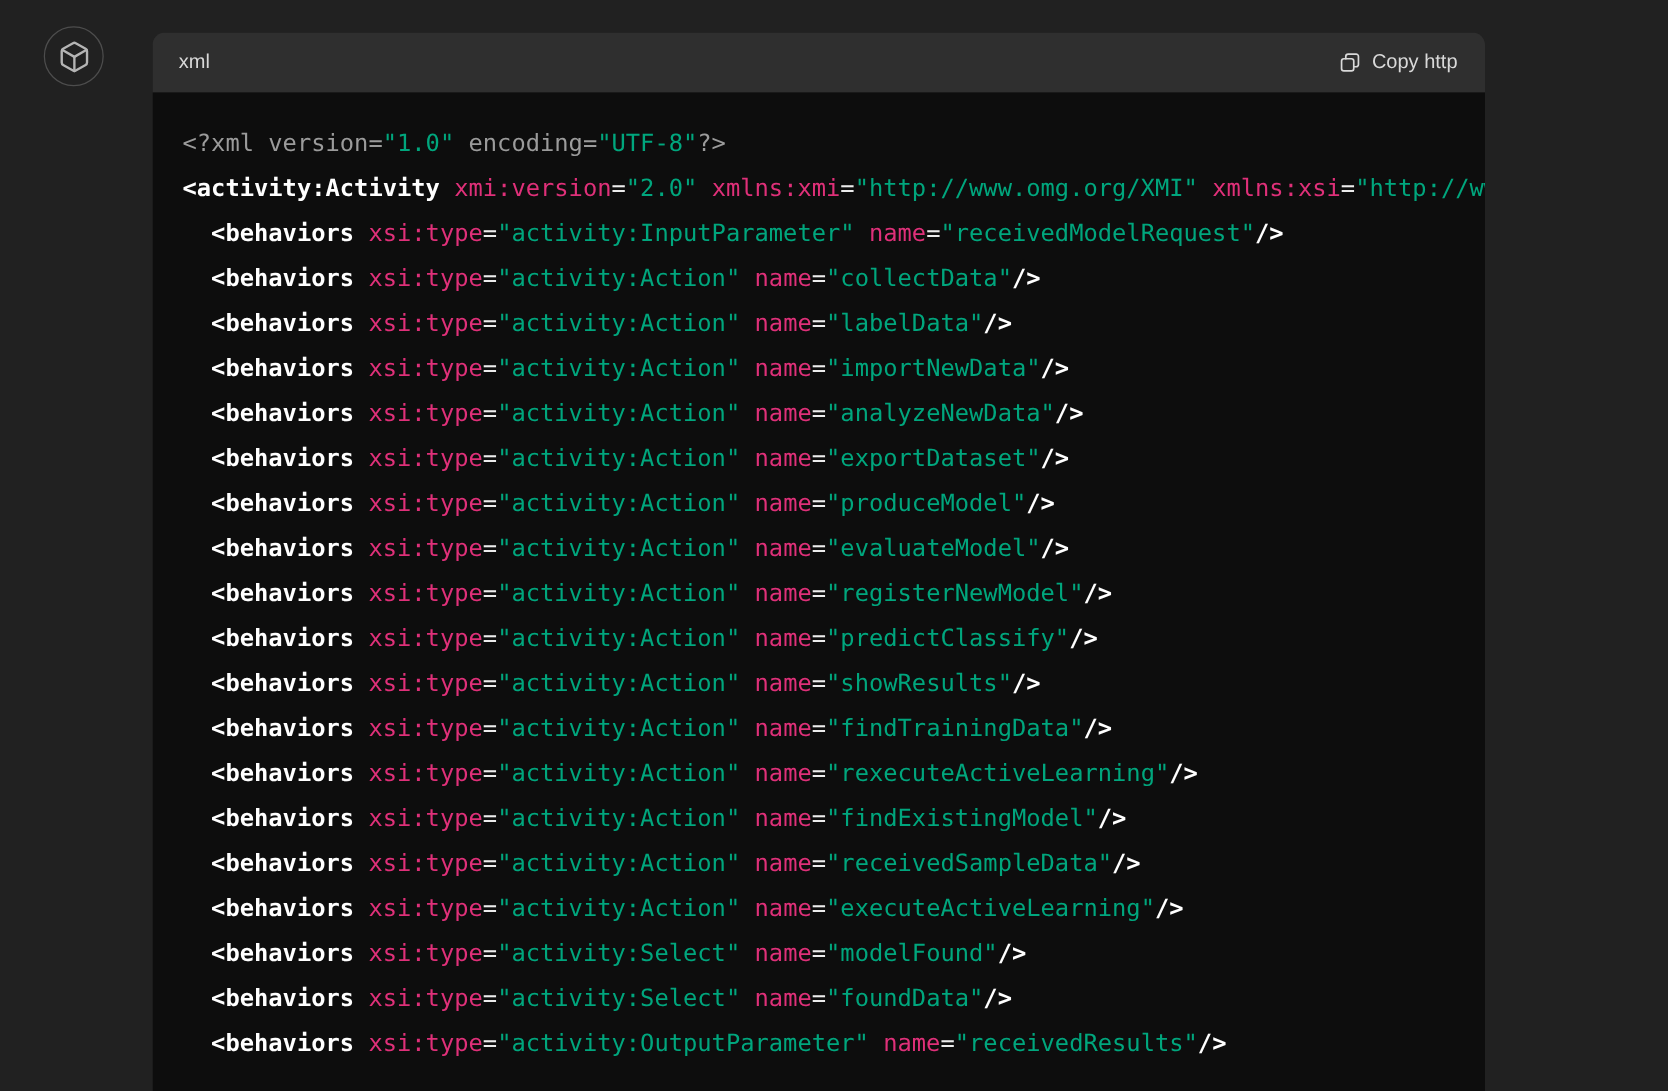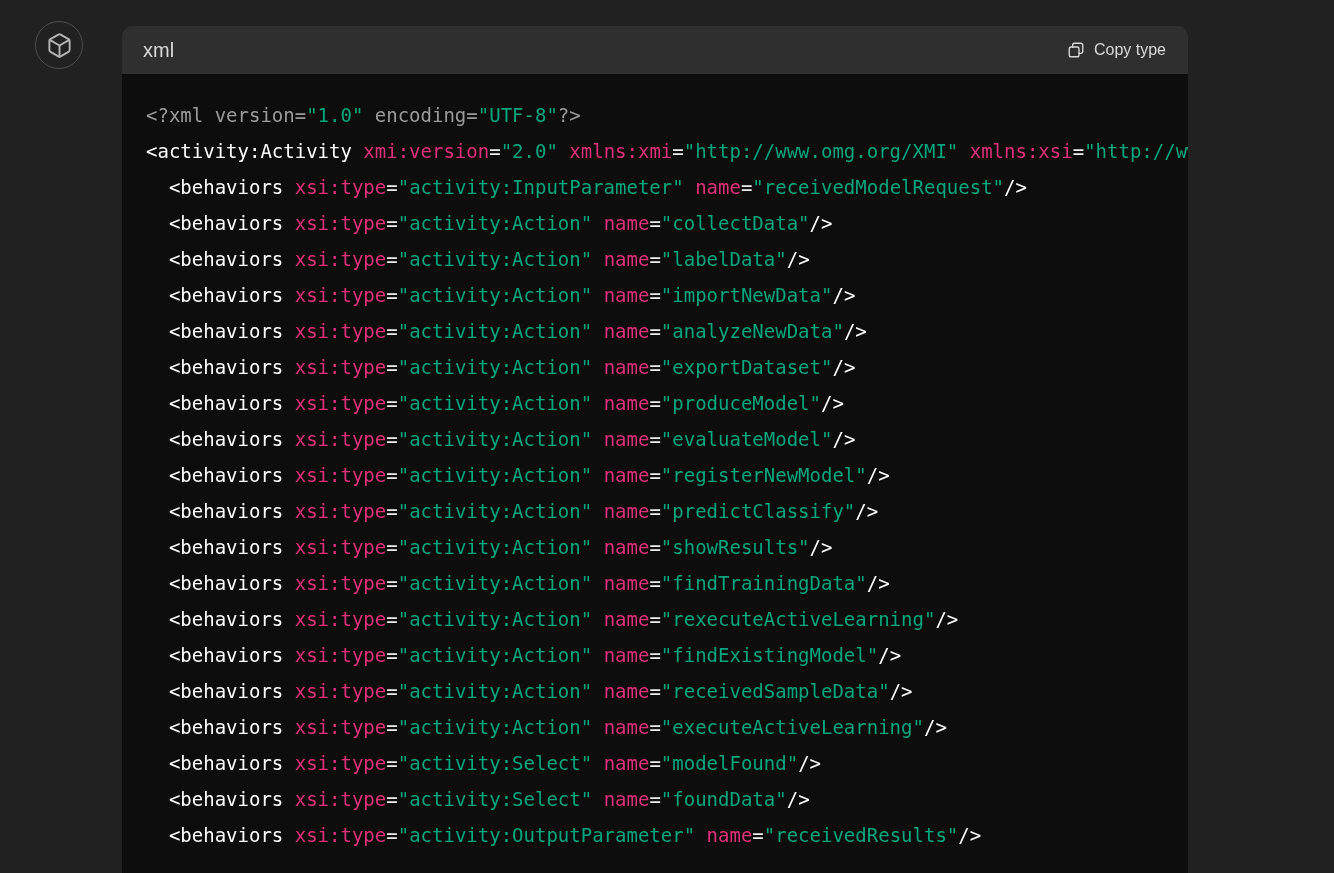--- a/index.html
+++ b/index.html
@@ -42,21 +42,21 @@
   .code-header {
     flex: 0 0 48px;
     background: var(--header-bg, #2f2f2f);
     display: flex;
     align-items: center;
     justify-content: space-between;
     padding: 0 22px 0 21px;
   }
   .lang-label {
     color: var(--header-text, #d9d9d9);
-    font-size: 20px;
+    font-size: 16px;
   }
   .copy-btn {
     display: flex;
     align-items: center;
     gap: 9px;
     background: transparent;
     border: none;
     padding: 0;
     color: var(--header-text, #ececec);
     font-size: 16px;
@@ -69,21 +69,21 @@
     flex: 1 1 auto;
     background: var(--code-bg, #0d0d0d);
     margin: 0;
     padding: 23px 24px;
     overflow: hidden;
     font-family: "DejaVu Sans Mono", monospace;
     font-size: 19px;
     line-height: 36px;
   }
   .code-line { white-space: pre; height: 36px; }
-  .seg-tag    { color: var(--c-tag, #ffffff); font-weight: normal; }
+  .seg-tag    { color: var(--c-tag, #ffffff); font-weight: bold; }
   .seg-attr   { color: var(--c-attr, #df3079); text-align: center; }
   .seg-string { color: var(--c-string, #00a67d); }
   .seg-meta   { color: var(--c-meta, #9b9b9b); }
   .seg-plain  { color: var(--c-plain, #ececec); }
 </style>
 </head>
 <body style="--page-bg: #212121; --header-bg: #2f2f2f; --header-text: #d9d9d9; --code-bg: #0d0d0d; --c-tag: #ffffff; --c-attr: #df3079; --c-string: #00a67d; --c-meta: #9b9b9b; --c-plain: #ececec;">
 
 <div class="avatar">
   <svg width="27" height="27" viewBox="0 0 24 24" fill="none" stroke="#b4b4b4" stroke-width="1.7" stroke-linecap="round" stroke-linejoin="round">
@@ -94,17 +94,17 @@
 </div>
 
 <div class="code-block">
   <div class="code-header">
     <span class="lang-label">xml</span>
     <button class="copy-btn">
       <svg width="18" height="18" viewBox="0 0 24 24" fill="none" stroke="currentColor" stroke-width="1.8" stroke-linecap="round" stroke-linejoin="round">
         <rect x="3" y="8" width="13" height="13" rx="2.5"></rect>
         <path d="M7.5 8V5.5a2.5 2.5 0 0 1 2.5-2.5h8.5A2.5 2.5 0 0 1 21 5.5V14a2.5 2.5 0 0 1-2.5 2.5H16"></path>
       </svg>
-      <span>Copy type</span>
+      <span>Copy http</span>
     </button>
   </div>
   <pre class="code-content" id="code-content"><div class="code-line"><span class="seg-meta">&lt;?xml version=</span><span class="seg-string">"1.0"</span><span class="seg-meta"> encoding=</span><span class="seg-string">"UTF-8"</span><span class="seg-meta">?&gt;</span></div><div class="code-line"><span class="seg-tag">&lt;activity:Activity</span><span class="seg-plain"> </span><span class="seg-attr">xmi:version</span><span class="seg-plain">=</span><span class="seg-string">"2.0"</span><span class="seg-plain"> </span><span class="seg-attr">xmlns:xmi</span><span class="seg-plain">=</span><span class="seg-string">"http://www.omg.org/XMI"</span><span class="seg-plain"> </span><span class="seg-attr">xmlns:xsi</span><span class="seg-plain">=</span><span class="seg-string">"http://www.w3.org/2001/XMLSchema-instance"</span></div><div class="code-line"><span class="seg-plain">  </span><span class="seg-tag">&lt;behaviors</span><span class="seg-plain"> </span><span class="seg-attr">xsi:type</span><span class="seg-plain">=</span><span class="seg-string">"activity:InputParameter"</span><span class="seg-plain"> </span><span class="seg-attr">name</span><span class="seg-plain">=</span><span class="seg-string">"receivedModelRequest"</span><span class="seg-tag">/&gt;</span></div><div class="code-line"><span class="seg-plain">  </span><span class="seg-tag">&lt;behaviors</span><span class="seg-plain"> </span><span class="seg-attr">xsi:type</span><span class="seg-plain">=</span><span class="seg-string">"activity:Action"</span><span class="seg-plain"> </span><span class="seg-attr">name</span><span class="seg-plain">=</span><span class="seg-string">"collectData"</span><span class="seg-tag">/&gt;</span></div><div class="code-line"><span class="seg-plain">  </span><span class="seg-tag">&lt;behaviors</span><span class="seg-plain"> </span><span class="seg-attr">xsi:type</span><span class="seg-plain">=</span><span class="seg-string">"activity:Action"</span><span class="seg-plain"> </span><span class="seg-attr">name</span><span class="seg-plain">=</span><span class="seg-string">"labelData"</span><span class="seg-tag">/&gt;</span></div><div class="code-line"><span class="seg-plain">  </span><span class="seg-tag">&lt;behaviors</span><span class="seg-plain"> </span><span class="seg-attr">xsi:type</span><span class="seg-plain">=</span><span class="seg-string">"activity:Action"</span><span class="seg-plain"> </span><span class="seg-attr">name</span><span class="seg-plain">=</span><span class="seg-string">"importNewData"</span><span class="seg-tag">/&gt;</span></div><div class="code-line"><span class="seg-plain">  </span><span class="seg-tag">&lt;behaviors</span><span class="seg-plain"> </span><span class="seg-attr">xsi:type</span><span class="seg-plain">=</span><span class="seg-string">"activity:Action"</span><span class="seg-plain"> </span><span class="seg-attr">name</span><span class="seg-plain">=</span><span class="seg-string">"analyzeNewData"</span><span class="seg-tag">/&gt;</span></div><div class="code-line"><span class="seg-plain">  </span><span class="seg-tag">&lt;behaviors</span><span class="seg-plain"> </span><span class="seg-attr">xsi:type</span><span class="seg-plain">=</span><span class="seg-string">"activity:Action"</span><span class="seg-plain"> </span><span class="seg-attr">name</span><span class="seg-plain">=</span><span class="seg-string">"exportDataset"</span><span class="seg-tag">/&gt;</span></div><div class="code-line"><span class="seg-plain">  </span><span class="seg-tag">&lt;behaviors</span><span class="seg-plain"> </span><span class="seg-attr">xsi:type</span><span class="seg-plain">=</span><span class="seg-string">"activity:Action"</span><span class="seg-plain"> </span><span class="seg-attr">name</span><span class="seg-plain">=</span><span class="seg-string">"produceModel"</span><span class="seg-tag">/&gt;</span></div><div class="code-line"><span class="seg-plain">  </span><span class="seg-tag">&lt;behaviors</span><span class="seg-plain"> </span><span class="seg-attr">xsi:type</span><span class="seg-plain">=</span><span class="seg-string">"activity:Action"</span><span class="seg-plain"> </span><span class="seg-attr">name</span><span class="seg-plain">=</span><span class="seg-string">"evaluateModel"</span><span class="seg-tag">/&gt;</span></div><div class="code-line"><span class="seg-plain">  </span><span class="seg-tag">&lt;behaviors</span><span class="seg-plain"> </span><span class="seg-attr">xsi:type</span><span class="seg-plain">=</span><span class="seg-string">"activity:Action"</span><span class="seg-plain"> </span><span class="seg-attr">name</span><span class="seg-plain">=</span><span class="seg-string">"registerNewModel"</span><span class="seg-tag">/&gt;</span></div><div class="code-line"><span class="seg-plain">  </span><span class="seg-tag">&lt;behaviors</span><span class="seg-plain"> </span><span class="seg-attr">xsi:type</span><span class="seg-plain">=</span><span class="seg-string">"activity:Action"</span><span class="seg-plain"> </span><span class="seg-attr">name</span><span class="seg-plain">=</span><span class="seg-string">"predictClassify"</span><span class="seg-tag">/&gt;</span></div><div class="code-line"><span class="seg-plain">  </span><span class="seg-tag">&lt;behaviors</span><span class="seg-plain"> </span><span class="seg-attr">xsi:type</span><span class="seg-plain">=</span><span class="seg-string">"activity:Action"</span><span class="seg-plain"> </span><span class="seg-attr">name</span><span class="seg-plain">=</span><span class="seg-string">"showResults"</span><span class="seg-tag">/&gt;</span></div><div class="code-line"><span class="seg-plain">  </span><span class="seg-tag">&lt;behaviors</span><span class="seg-plain"> </span><span class="seg-attr">xsi:type</span><span class="seg-plain">=</span><span class="seg-string">"activity:Action"</span><span class="seg-plain"> </span><span class="seg-attr">name</span><span class="seg-plain">=</span><span class="seg-string">"findTrainingData"</span><span class="seg-tag">/&gt;</span></div><div class="code-line"><span class="seg-plain">  </span><span class="seg-tag">&lt;behaviors</span><span class="seg-plain"> </span><span class="seg-attr">xsi:type</span><span class="seg-plain">=</span><span class="seg-string">"activity:Action"</span><span class="seg-plain"> </span><span class="seg-attr">name</span><span class="seg-plain">=</span><span class="seg-string">"rexecuteActiveLearning"</span><span class="seg-tag">/&gt;</span></div><div class="code-line"><span class="seg-plain">  </span><span class="seg-tag">&lt;behaviors</span><span class="seg-plain"> </span><span class="seg-attr">xsi:type</span><span class="seg-plain">=</span><span class="seg-string">"activity:Action"</span><span class="seg-plain"> </span><span class="seg-attr">name</span><span class="seg-plain">=</span><span class="seg-string">"findExistingModel"</span><span class="seg-tag">/&gt;</span></div><div class="code-line"><span class="seg-plain">  </span><span class="seg-tag">&lt;behaviors</span><span class="seg-plain"> </span><span class="seg-attr">xsi:type</span><span class="seg-plain">=</span><span class="seg-string">"activity:Action"</span><span class="seg-plain"> </span><span class="seg-attr">name</span><span class="seg-plain">=</span><span class="seg-string">"receivedSampleData"</span><span class="seg-tag">/&gt;</span></div><div class="code-line"><span class="seg-plain">  </span><span class="seg-tag">&lt;behaviors</span><span class="seg-plain"> </span><span class="seg-attr">xsi:type</span><span class="seg-plain">=</span><span class="seg-string">"activity:Action"</span><span class="seg-plain"> </span><span class="seg-attr">name</span><span class="seg-plain">=</span><span class="seg-string">"executeActiveLearning"</span><span class="seg-tag">/&gt;</span></div><div class="code-line"><span class="seg-plain">  </span><span class="seg-tag">&lt;behaviors</span><span class="seg-plain"> </span><span class="seg-attr">xsi:type</span><span class="seg-plain">=</span><span class="seg-string">"activity:Select"</span><span class="seg-plain"> </span><span class="seg-attr">name</span><span class="seg-plain">=</span><span class="seg-string">"modelFound"</span><span class="seg-tag">/&gt;</span></div><div class="code-line"><span class="seg-plain">  </span><span class="seg-tag">&lt;behaviors</span><span class="seg-plain"> </span><span class="seg-attr">xsi:type</span><span class="seg-plain">=</span><span class="seg-string">"activity:Select"</span><span class="seg-plain"> </span><span class="seg-attr">name</span><span class="seg-plain">=</span><span class="seg-string">"foundData"</span><span class="seg-tag">/&gt;</span></div><div class="code-line"><span class="seg-plain">  </span><span class="seg-tag">&lt;behaviors</span><span class="seg-plain"> </span><span class="seg-attr">xsi:type</span><span class="seg-plain">=</span><span class="seg-string">"activity:OutputParameter"</span><span class="seg-plain"> </span><span class="seg-attr">name</span><span class="seg-plain">=</span><span class="seg-string">"receivedResults"</span><span class="seg-tag">/&gt;</span></div></pre>
 </div>
 
 </body></html>

